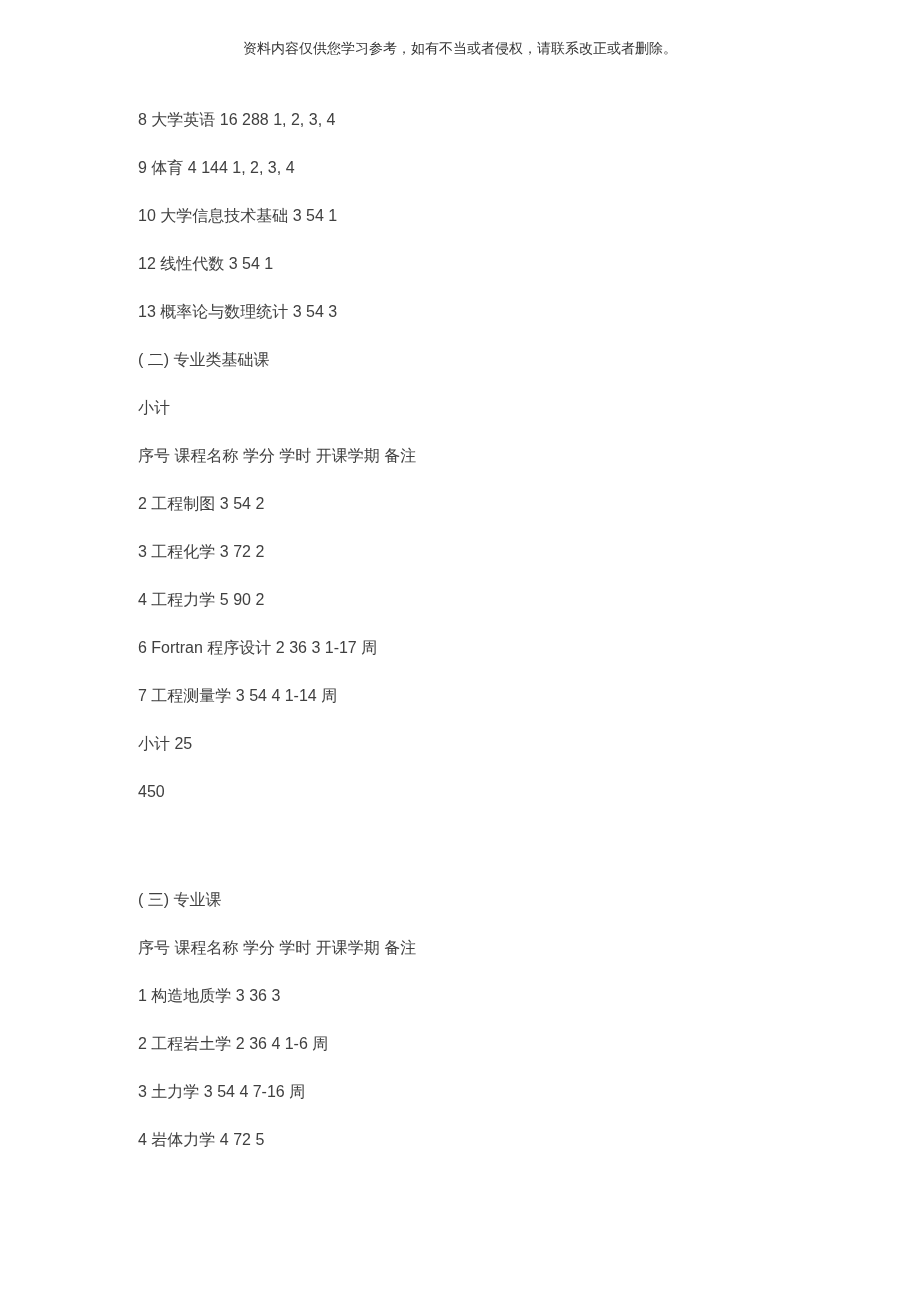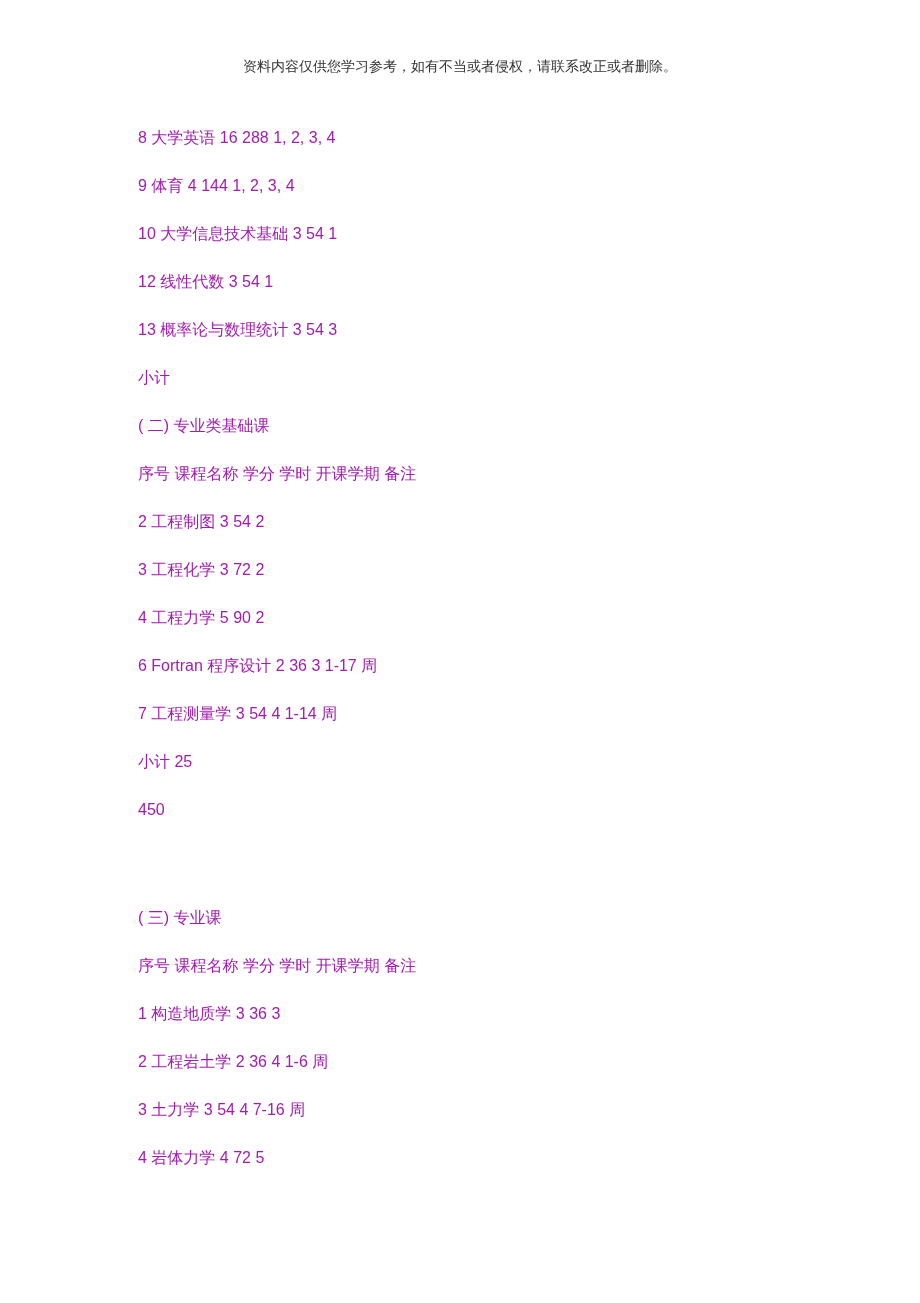--- a/index.html
+++ b/index.html
@@ -11,52 +11,52 @@
       background: #ffffff;
       width: 920px;
       height: 1303px;
       font-family: "SimSun", "宋体", serif;
       position: relative;
     }
     .page-header {
       text-align: center;
       font-size: 14px;
       color: #333;
-      padding-top: 58px;
+      padding-top: 40px;
       padding-bottom: 50px;
       font-family: Liberation Sans, sans-serif;
     }
     .content {
       padding-left: 138px;
       padding-right: 120px;
     }
     .line {
       font-size: 16px;
       line-height: 1.5;
       margin-bottom: 24px;
-      color: #a21caf;
+      color: #404040;
       font-family: Arial, "SimSun", "宋体", sans-serif;
     }
     .spacer-large {
       height: 60px;
     }
   </style>
 </head>
 <body>
 
 <div class="page-header">资料内容仅供您学习参考，如有不当或者侵权，请联系改正或者删除。</div>
 
 <div class="content">
   <div class="line">8 大学英语  16 288 1, 2, 3, 4</div>
   <div class="line">9 体育 4 144 1, 2, 3, 4</div>
   <div class="line">10 大学信息技术基础   3 54 1</div>
   <div class="line">12 线性代数  3 54 1</div>
   <div class="line">13 概率论与数理统计   3 54 3</div>
+  <div class="line">( 二)  专业类基础课</div>
   <div class="line">小计</div>
-  <div class="line">( 二)  专业类基础课</div>
   <div class="line">序号  课程名称   学分  学时  开课学期   备注</div>
   <div class="line">2 工程制图  3 54 2</div>
   <div class="line">3 工程化学  3 72 2</div>
   <div class="line">4 工程力学  5 90 2</div>
   <div class="line">6 Fortran   程序设计  2 36 3 1-17    周</div>
   <div class="line">7 工程测量学  3 54 4 1-14    周</div>
   <div class="line">小计  25</div>
   <div class="line">450</div>
 
   <div class="spacer-large"></div>

